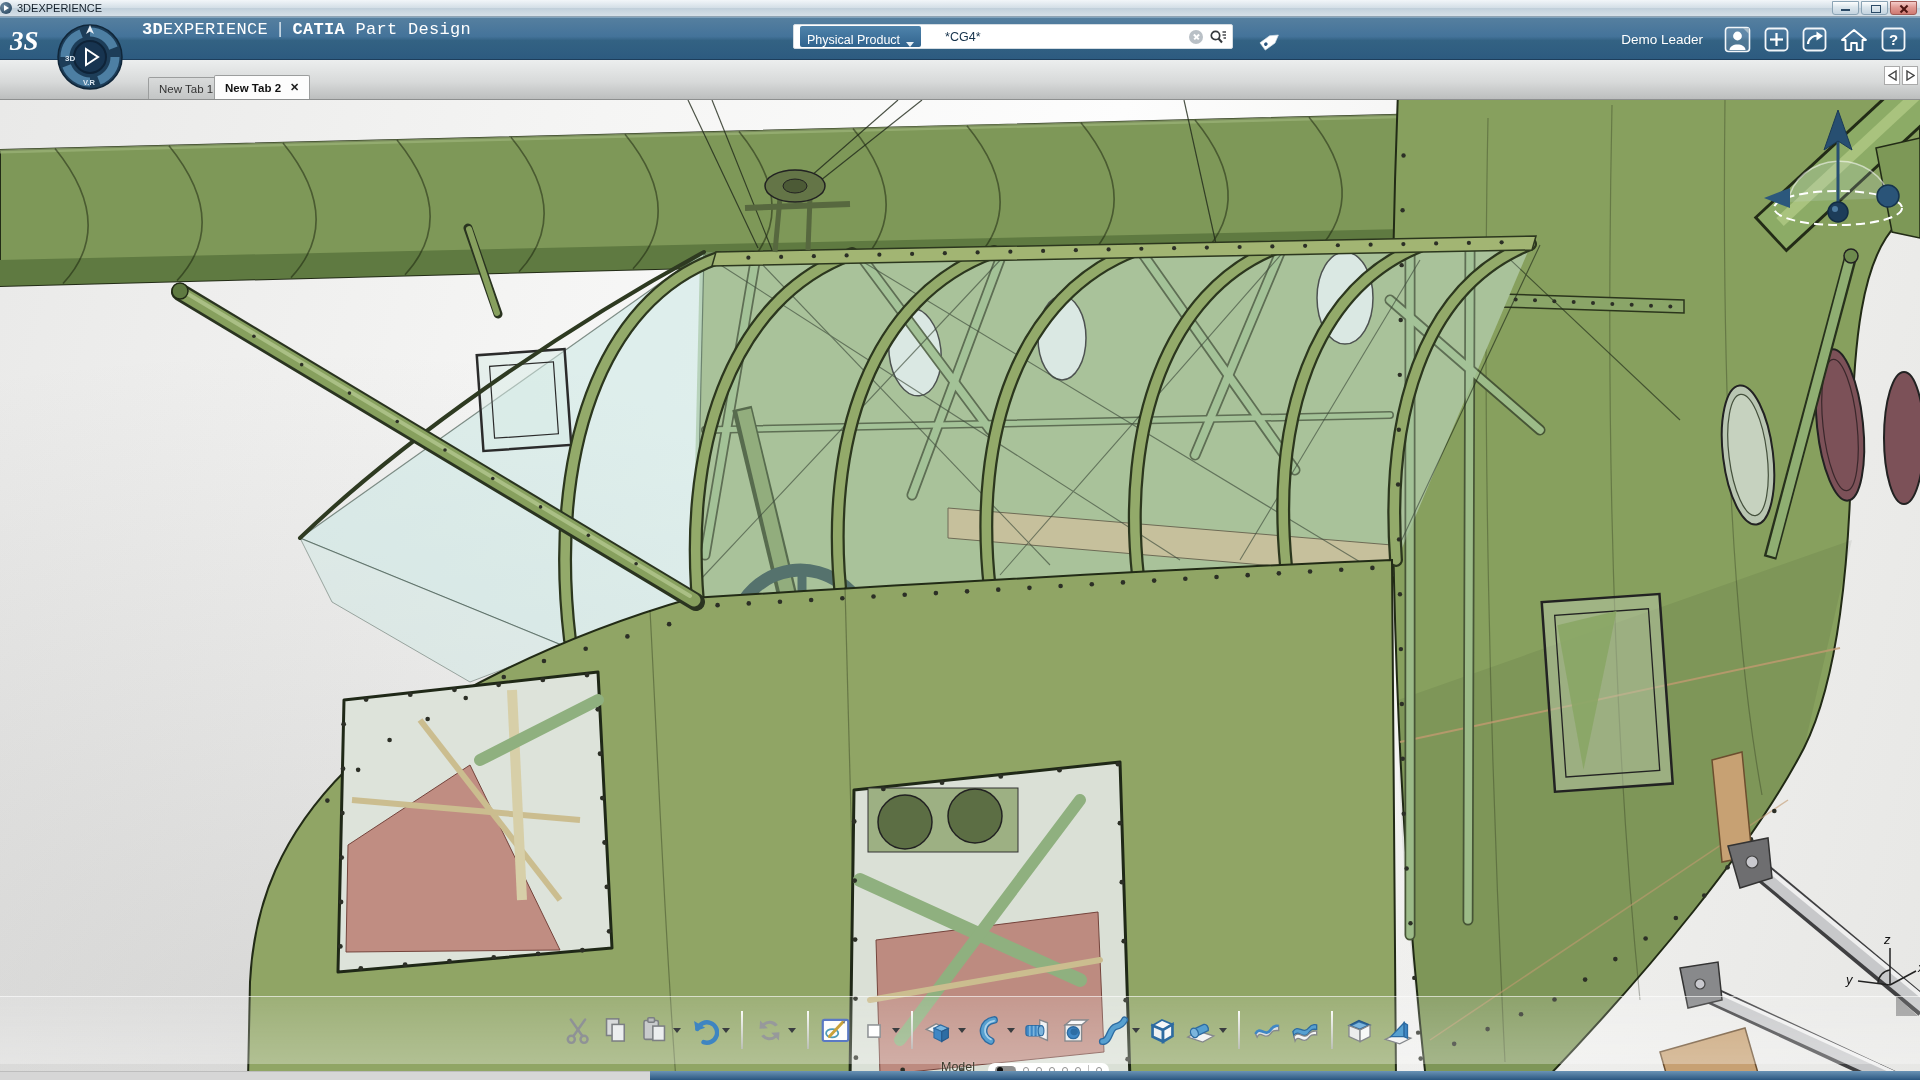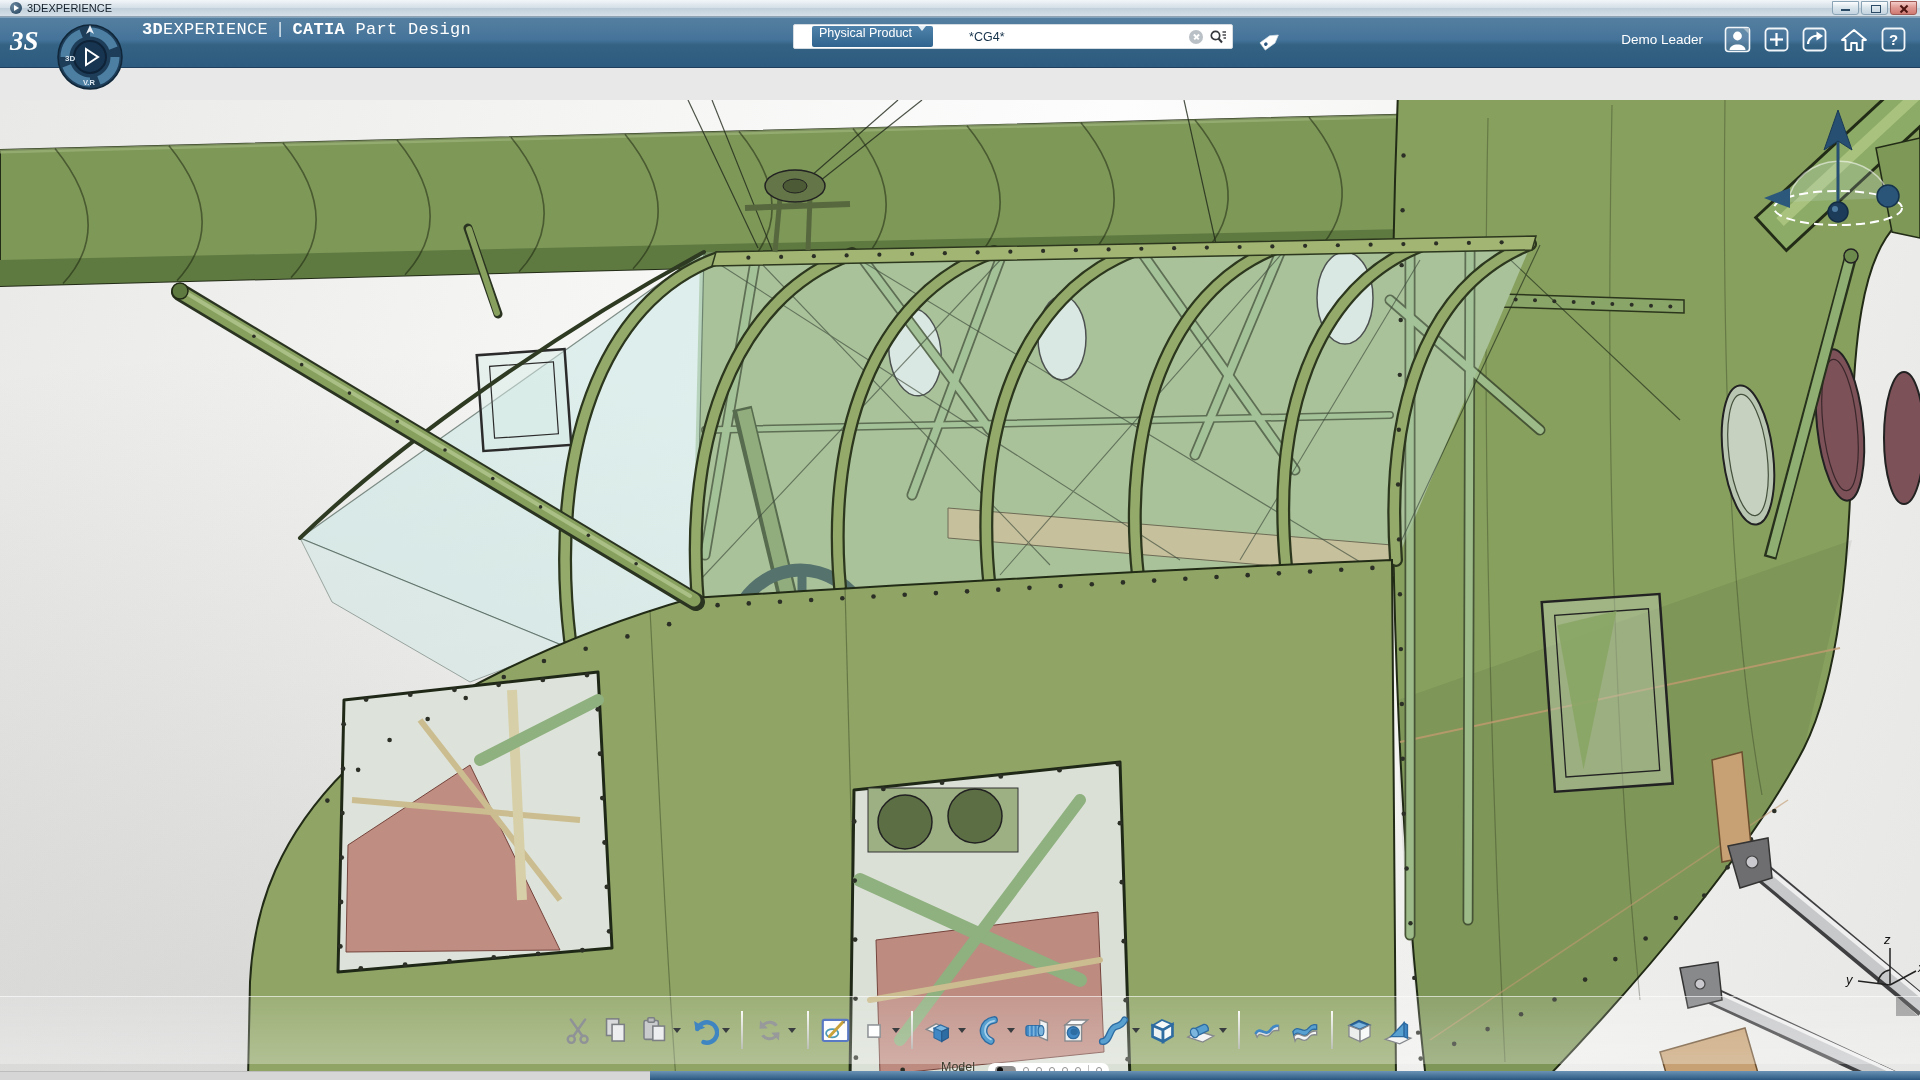--- a/index.html
+++ b/index.html
@@ -2,48 +2,48 @@
 <html><head>
 <meta charset="utf-8">
 <style>
   * { margin:0; padding:0; box-sizing:border-box; }
   html,body { width:1920px; height:1080px; overflow:hidden; font-family:"Liberation Sans",sans-serif; background:#e8e8e8; }
   #stage { position:relative; width:1920px; height:1080px; }
 
   
   #titlebar { position:absolute; left:0; top:0; width:100%; height:17px;
     background:linear-gradient(#f2f6f9,#d4dfe7 48%,#c0cfda 50%,#d6e0e8);
-    border-bottom:1px solid #8fa3b3; display:flex; align-items:center; padding-left:10px; z-index:40; }
+    border-bottom:1px solid #8fa3b3; display:flex; align-items:center; padding-left:0; z-index:40; }
   #titlebar .win-ico { width:12px; height:12px; border-radius:50%;
     background:radial-gradient(circle at 35% 35%, #6f8ca3, #1d3b55); margin-right:5px; position:relative; }
   #titlebar .win-ico:after { content:""; position:absolute; left:4px; top:3px; border-left:5px solid #fff;
     border-top:3px solid transparent; border-bottom:3px solid transparent; }
   #titlebar .title-text { font-size:11px; color:#14202b; }
   #win-controls { position:absolute; right:3px; top:1px; display:flex; gap:2px; }
   .win-btn { width:27px; height:14px; border:1px solid #8ba4b5; border-radius:0 0 3px 3px;
     background:linear-gradient(#fdfefe,#dae5ec 45%,#c4d4e0); position:relative; }
   .win-btn.close { background:linear-gradient(#f4cbc8,#e09a94 45%,#cf7a72); border-color:#a05a55; }
   .win-btn.min:after { content:""; position:absolute; left:8px; bottom:3px; width:9px; height:2px; background:#2b4a66; }
   .win-btn.max:after { content:""; position:absolute; left:9px; top:3px; width:8px; height:6px; border:1.5px solid #2b4a66; }
   .win-btn.close:after, .win-btn.close:before { content:""; position:absolute; left:8px; top:6px; width:10px; height:1.8px; background:#4d1512; }
   .win-btn.close:after { transform:rotate(45deg); } .win-btn.close:before { transform:rotate(-45deg); }
 
   
-  #appbar { position:absolute; left:0; top:17px; width:100%; height:51px;
+  #appbar { position:absolute; left:0; top:17px; width:100%; height:43px;
     background:linear-gradient(#557f9f 0%,#44739a 45%,#336283 55%,#2d5b80 100%);
     border-top:1px solid #7fa2bd; border-bottom:1px solid #1d3e5c; z-index:30; }
   .ds-logo { position:absolute; left:8px; top:4px; }
   #compass-app { position:absolute; left:56px; top:5px; z-index:45; }
   #appbar-title { position:absolute; left:142px; top:2px; color:#fff; font-size:17px; letter-spacing:.3px; white-space:nowrap;font-family:Liberation Mono, monospace; }
   #appbar-title b { font-weight:bold; }
   #appbar-title .sep { margin:0 7px; font-weight:300; color:#dfeaf2; }
 
   #searchbar { position:absolute; left:793px; top:6px; width:440px; height:25px; background:#fff;
     border:1px solid #d4dce2; border-radius:2px; display:flex; align-items:center; }
-  #scope-btn { height:21px; margin:18px; padding:0 7px; display:flex; align-items:flex-start; gap:6px;
+  #scope-btn { height:21px; margin:6px; padding:0 7px; display:flex; align-items:flex-end; gap:6px;
     background:linear-gradient(#4f83ab,#31648e); border-radius:2px; color:#fff; font-size:12.5px; cursor:default; }
   #scope-btn .dd { width:0; height:0; border-left:4px solid transparent; border-right:4px solid transparent; border-top:5px solid #e8f0f6; }
   #search-input { flex:1; border:none; outline:none; font-size:12.5px; color:#15314a; padding:0 18px; background:transparent; font-family:"Liberation Sans",sans-serif; }
   #clear-btn { width:14px; height:14px; border-radius:50%; background:#b9c0c6; position:relative; margin-right:6px; flex:none; }
   #clear-btn:before,#clear-btn:after { content:""; position:absolute; left:3.5px; top:6.3px; width:7px; height:1.5px; background:#fff; }
   #clear-btn:before{ transform:rotate(45deg);} #clear-btn:after{ transform:rotate(-45deg);}
   #searchgo-btn { margin-right:5px; flex:none; display:flex; }
   #tag-btn { position:absolute; left:1258px; top:9px; }
 
   #user-zone { position:absolute; right:14px; top:8px; display:flex; align-items:center; gap:13px; color:#fff; }
@@ -183,20 +183,39 @@
       </span>
       <span class="topic">
         <svg width="25" height="25" viewBox="0 0 25 25">
             <rect x="1.5" y="1.5" width="22" height="22" rx="3.5" fill="none" stroke="#f2f6f9" stroke-width="1.8"></rect>
             <text x="8" y="18" font-size="15" font-weight="bold" fill="#fff">?</text>
           </svg>
       </span>
     </div>
   </div>
 
+  <div id="tabstrip">
+    <div class="tab" id="tab-1">
+        <span>New Tab 1</span>
+      </div>
+    <div class="tab" id="tab-2">
+      <span>New Tab 2</span>
+      <span class="tab-close">✕</span>
+    </div>
+    <span class="tab-nav" id="tab-nav-left">
+      <svg width="9" height="11" viewBox="0 0 9 11">
+          <polygon points="8,1 1,5.5 8,10" fill="none" stroke="#444" stroke-width="1.4"></polygon>
+        </svg>
+    </span>
+    <span class="tab-nav" id="tab-nav-right">
+      <svg width="9" height="11" viewBox="0 0 9 11">
+          <polygon points="1,1 8,5.5 1,10" fill="none" stroke="#444" stroke-width="1.4"></polygon>
+        </svg>
+    </span>
+  </div>
 
   <div id="viewport">
     <svg id="scene" width="1920" height="980" viewBox="0 0 1920 980">
       <g transform="translate(0,-100)">
 
         <g>
           <path d="M0,150 L1470,113 C1562,117 1625,140 1650,167 C1668,188 1662,214 1634,231 L1538,246 L0,286 Z" fill="#7e9858" stroke="#222b16" stroke-width="2"></path>
           <path d="M0,260 L1538,226 L1538,246 L0,286 Z" fill="#5f7a41"></path>
           <path d="M0,151.5 L1468,114.5" stroke="#9cb479" stroke-width="4" fill="none" opacity="0.7"></path>
           <g id="wing-ribs" stroke="rgba(22,30,10,0.5)" stroke-width="1.6" fill="none">

